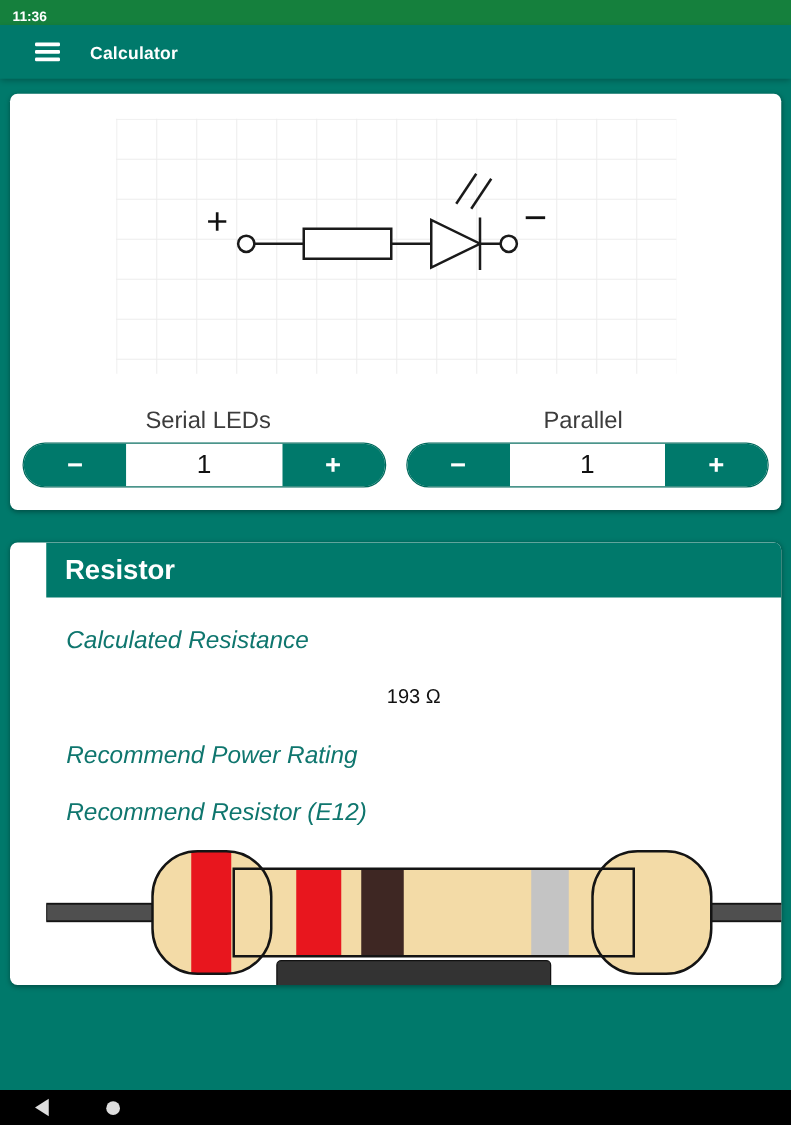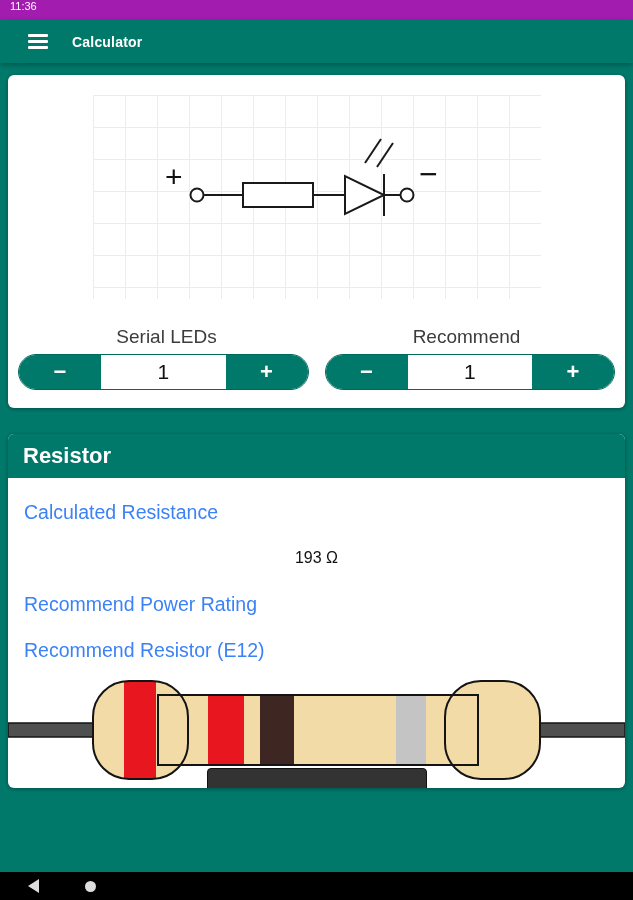--- a/index.html
+++ b/index.html
@@ -6,23 +6,23 @@
   html, body { width: 633px; height: 900px; }
   body {
     position: relative;
     overflow: hidden;
     background: #00796B;
     font-family: "Liberation Sans", sans-serif;
   }
 
   
   .status-bar {
-    height: 20px; background: #a21caf; color: #fff;
-    display: flex; align-items: flex-start;
-    font-size: 11px; font-weight: normal; padding: 0 10px;
+    height: 20px; background: #15803d; color: #fff;
+    display: flex; align-items: flex-end;
+    font-size: 11px; font-weight: bold; padding: 0 10px;
   }
 
   
   .app-bar {
     height: 43px; background: #00796B;
     display: flex; align-items: center; padding: 0 28px;
     box-shadow: 0 2px 5px rgba(0,0,0,0.28);
     position: relative; z-index: 2;
   }
   .hamburger { width: 20px; display: flex; flex-direction: column; gap: 3.5px; margin-right: 24px; cursor: pointer; }
@@ -32,21 +32,21 @@
   
   .card {
     background: #fff; border-radius: 6px; margin: 12px 8px 0;
     overflow: hidden; box-shadow: 0 1px 4px rgba(0,0,0,0.35);
   }
   .card-header {
     background: #00796B; color: #fff;
     font-size: 22px; font-weight: bold; padding: 9px 15px;
     line-height: 26px;
   }
-  .resistor-card { margin-top: 26px; }
+  .resistor-card { margin-top: 26px; padding-left: 29px; }
 
   
   .circuit-body { padding: 20px 0 18px; }
   .grid {
     width: 448px; height: 204px; margin: 0 auto; position: relative;
     background-image:
       linear-gradient(#ececec 1px, transparent 1px),
       linear-gradient(90deg, #ececec 1px, transparent 1px);
     background-size: 32px 32px;
   }
@@ -66,21 +66,21 @@
     font-size: 22px; font-weight: bold; cursor: pointer;
     display: flex; align-items: center; justify-content: center;
     font-family: inherit;
   }
   .stepper .val {
     flex: 1; display: flex; align-items: center; justify-content: center;
     font-size: 21px; color: #111; background: #fff;
   }
 
   
-  .res-label { font-size: 19.5px; color: #3b82f6; margin: 22px 16px 0; line-height: 24px; }
+  .res-label { font-size: 19.5px; color: #0f766e; margin: 22px 16px 0; line-height: 24px; font-style: italic; }
   .res-value { font-size: 16px; color: #111; text-align: center; margin: 22px 0 0; line-height: 24px; }
 
   .resistor-graphic { position: relative; margin-top: 16px; height: 110px; }
   .resistor-graphic svg { position: relative; z-index: 1; display: block; }
   .res-popup {
     position: absolute; z-index: 0; top: 90px; left: 50%;
     transform: translateX(-50%);
     width: 220px; height: 30px; background: #333;
     border: 1px solid #111; border-radius: 4px;
   }
@@ -130,21 +130,21 @@
           <line x1="272" y1="68" x2="288" y2="44"></line>
           <line x1="284" y1="72" x2="300" y2="48"></line>
         </g>
         <text x="72" y="92" font-size="30" fill="#111">+</text>
         <text x="326" y="90" font-size="32" fill="#111">−</text>
       </svg>
     </div>
 
     <div class="labels-row">
       <div class="lbl">Serial LEDs</div>
-      <div class="lbl">Recommend</div>
+      <div class="lbl">Parallel</div>
     </div>
 
     <div class="steppers-row">
       <div class="stepper">
         <button>−</button>
         <div class="val">1</div>
         <button>+</button>
       </div>
       <div class="stepper">
         <button>−</button>

